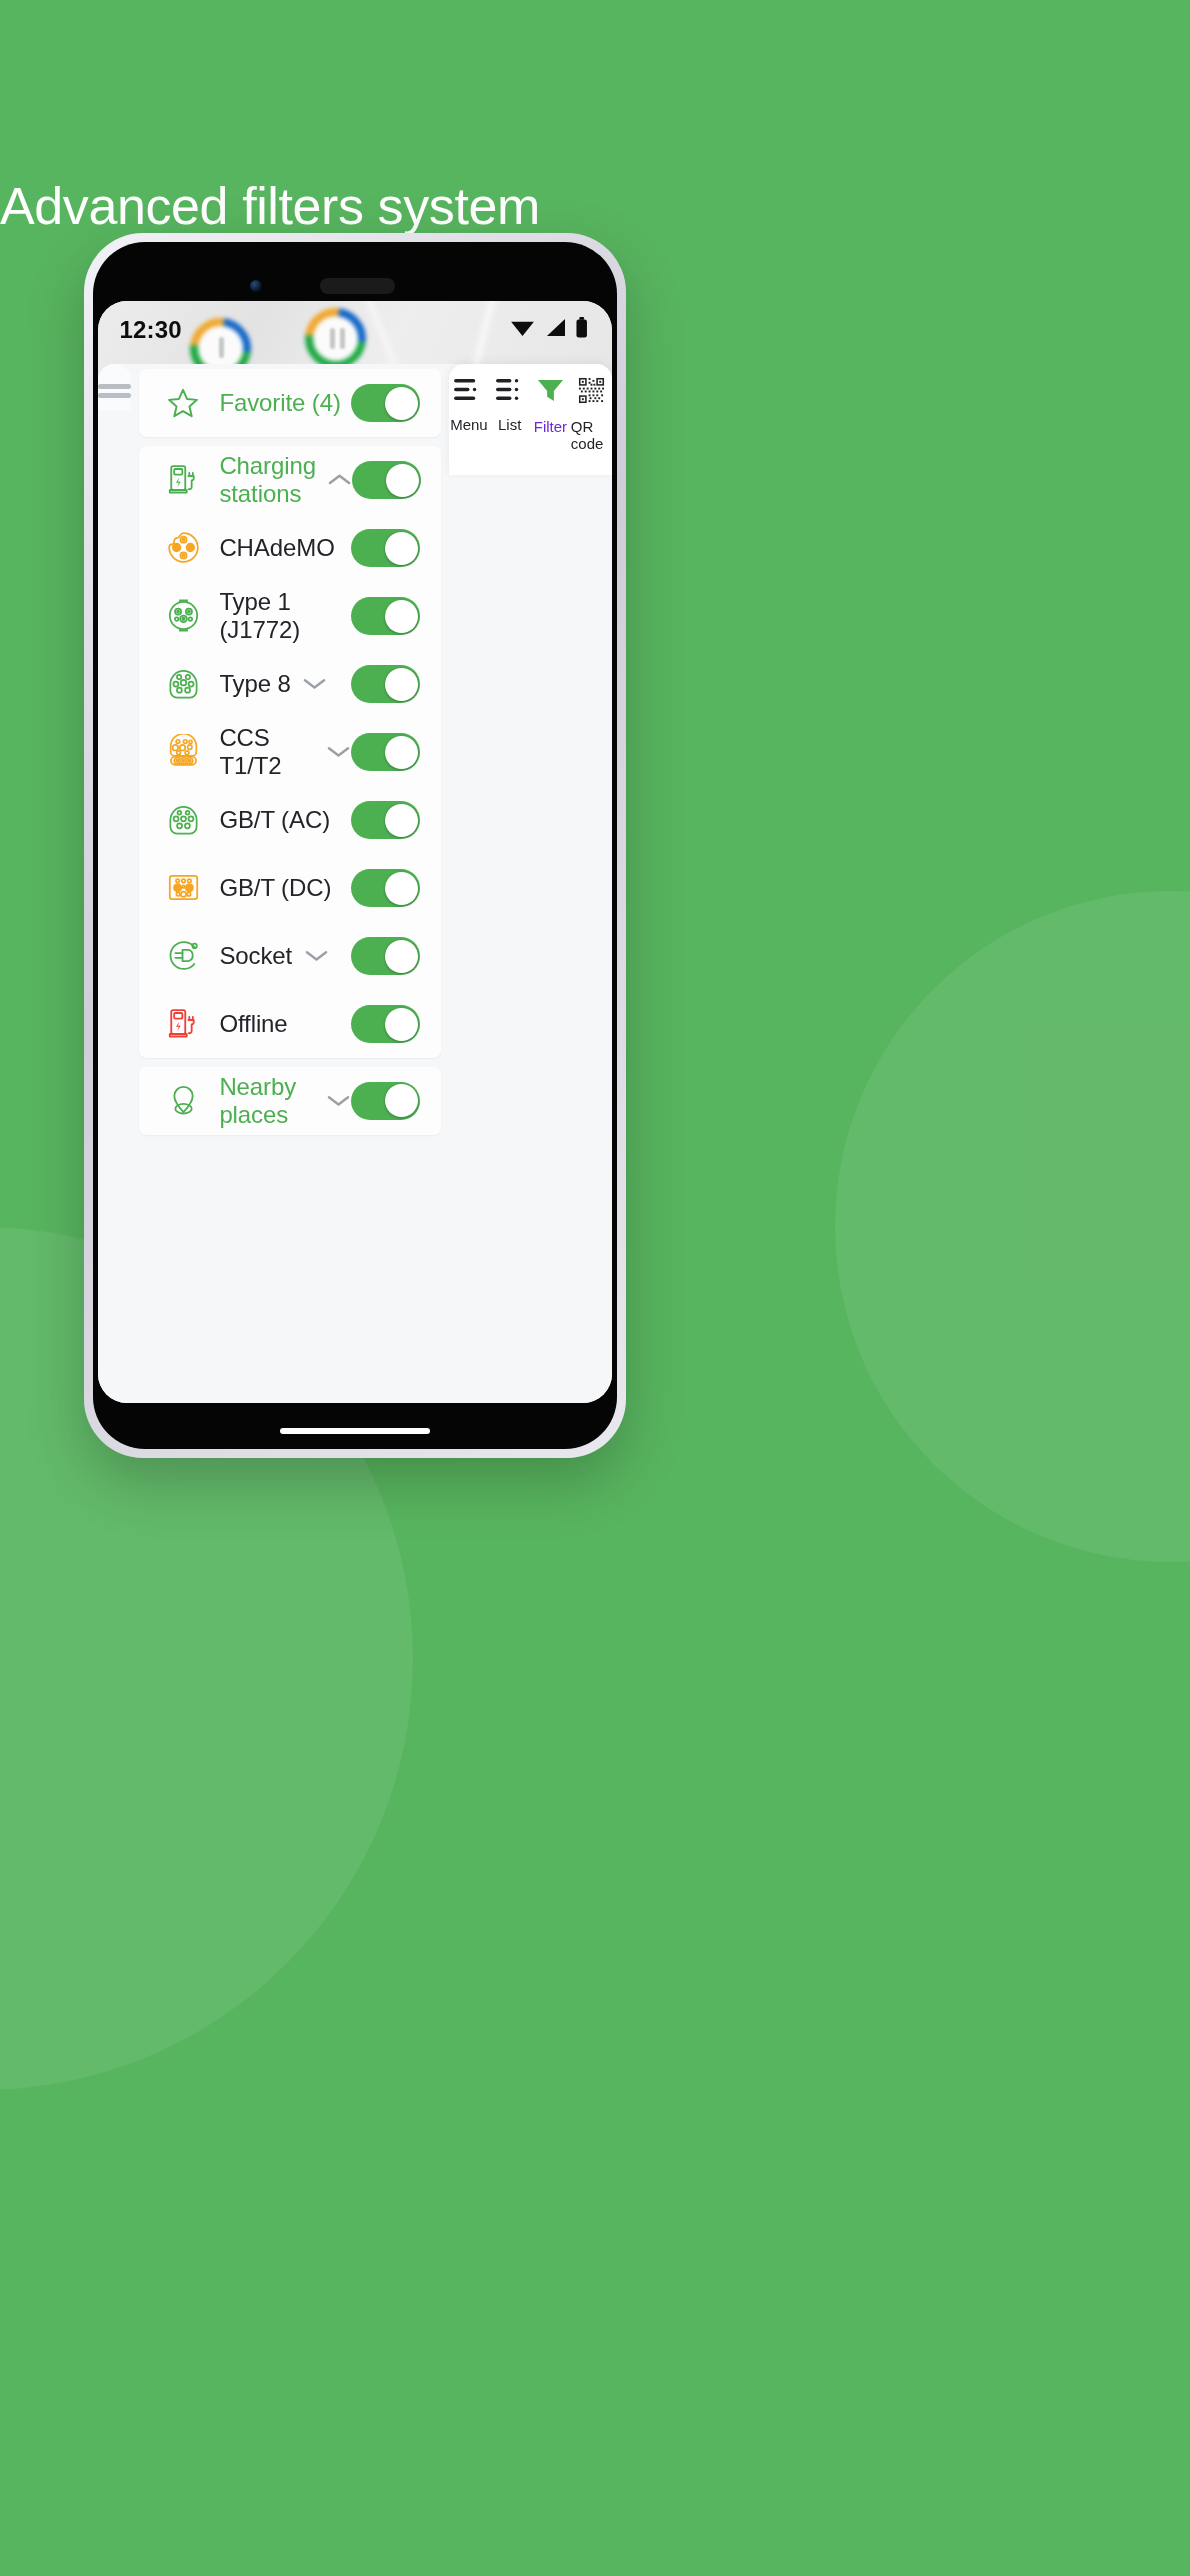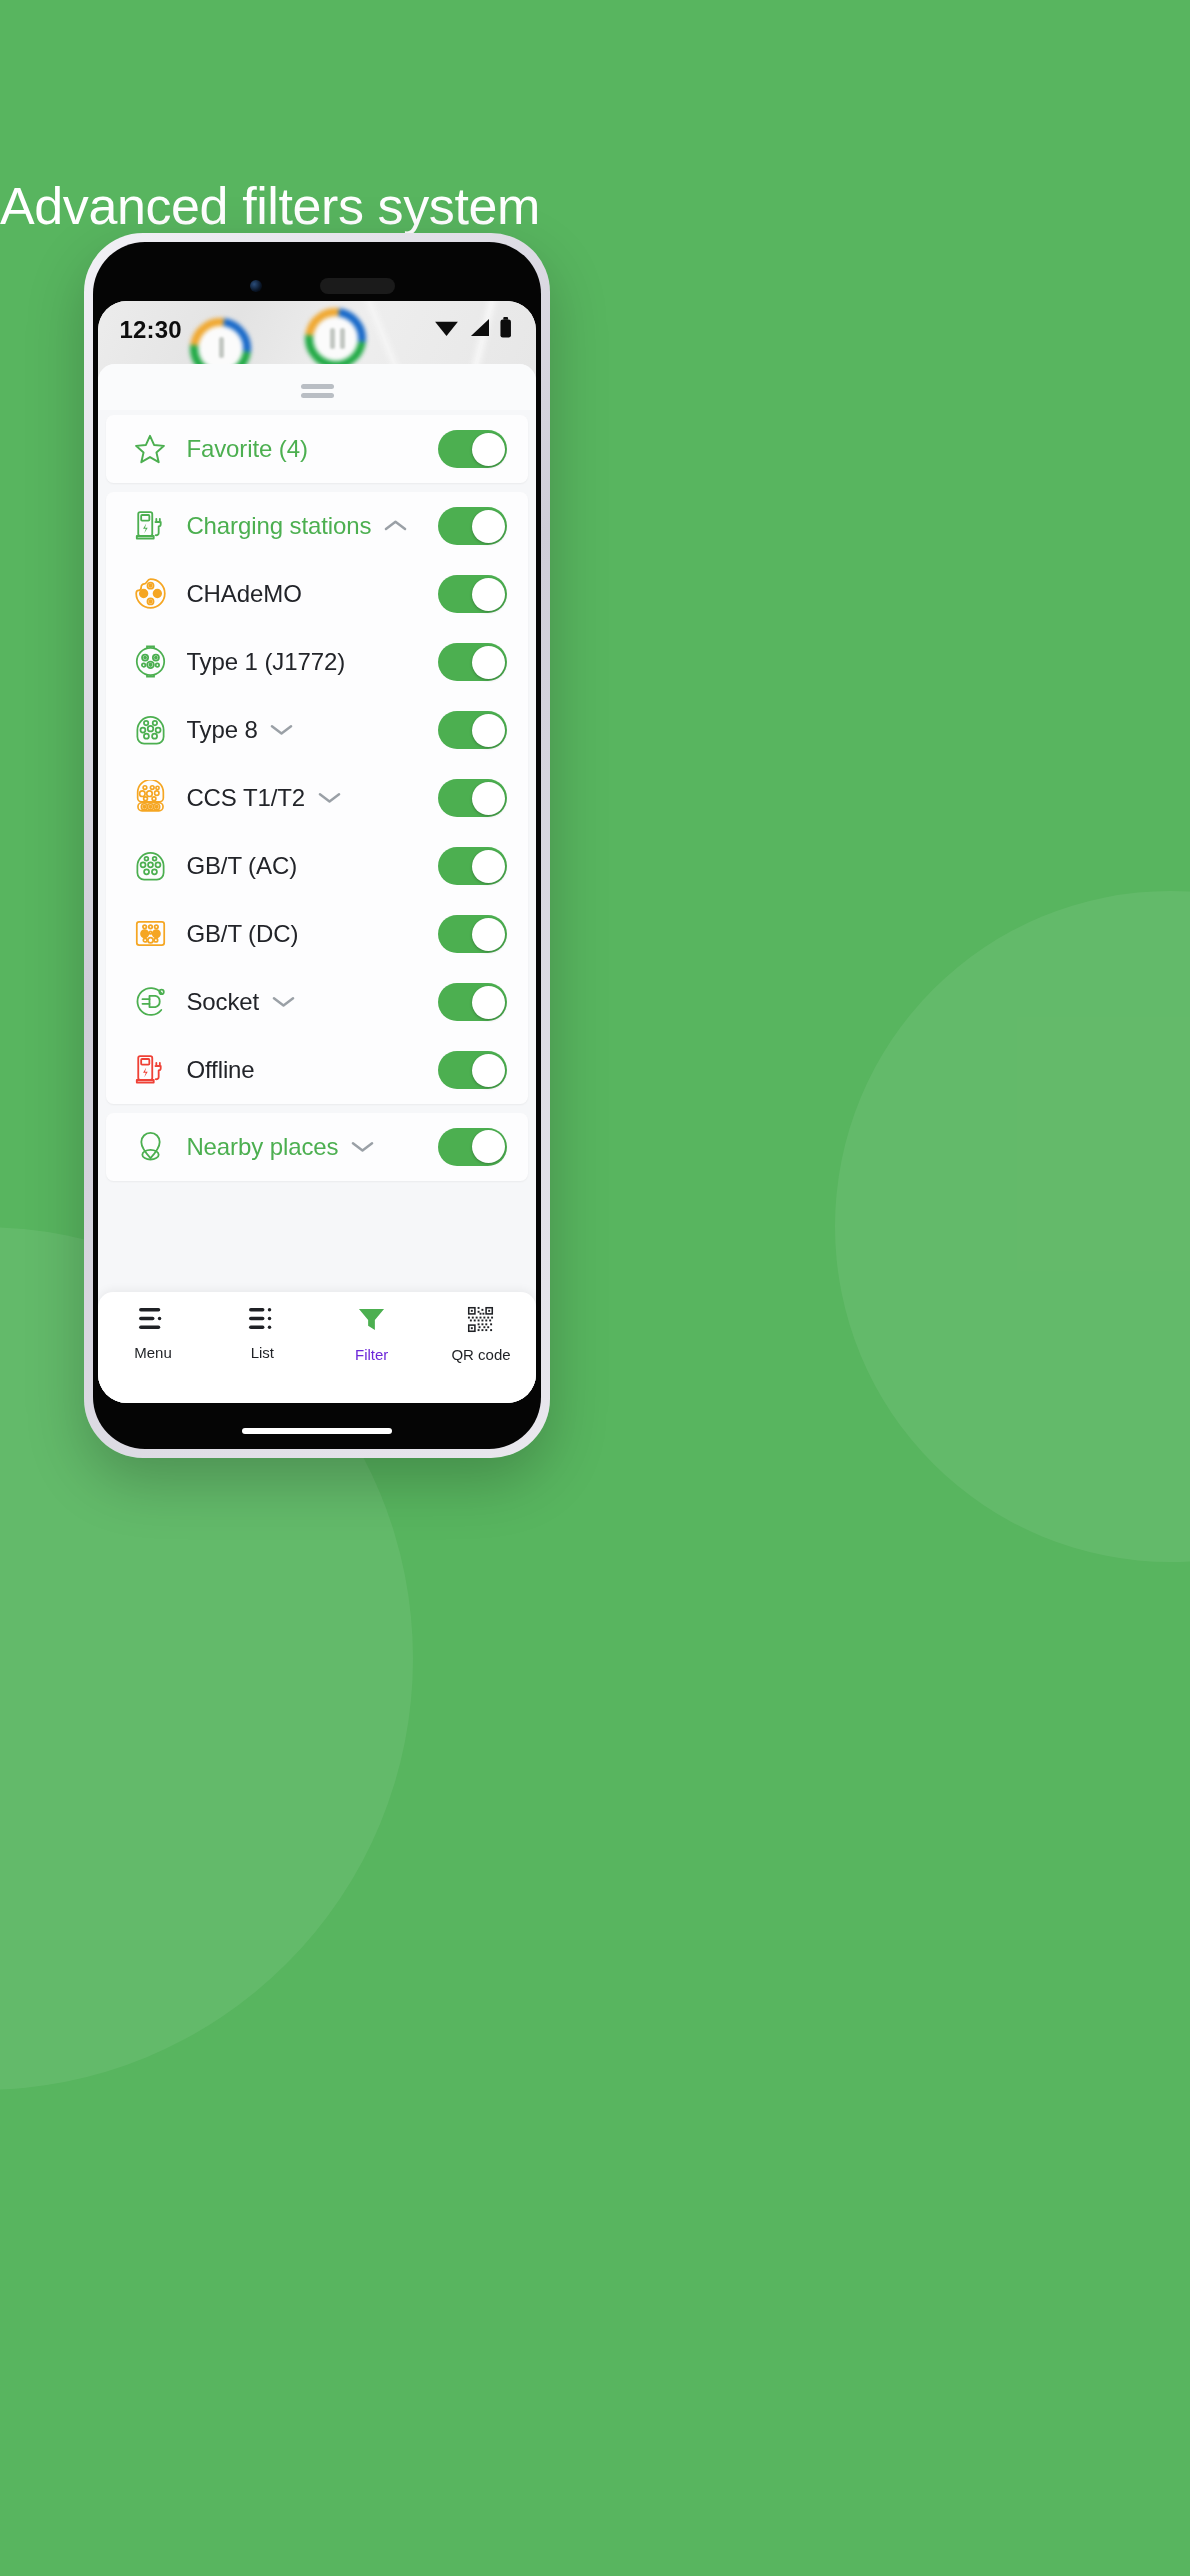--- a/index.html
+++ b/index.html
@@ -32,21 +32,21 @@
     font-weight: 400;
     letter-spacing: -0.4px;
     line-height: 1.1;
   }
 
   
   .phone {
     position: absolute;
     left: 84px;
     top: 233px;
-    width: 466px;
+    width: 542px;
     height: 1225px;
     border-radius: 59px;
     background: linear-gradient(135deg, #f2f1f6 0%, #cfcdd8 45%, #e9e8ee 100%);
     padding: 8.6px;
     box-shadow: 0 23px 58px rgba(0,0,0,0.22);
   }
   .phone-screen {
     position: relative;
     width: 100%;
     height: 100%;
@@ -163,21 +163,21 @@
   .sheet {
     position: absolute;
     left: 0; right: 0;
     top: 63px;
     bottom: 0;
     background: #f6f7f9;
     border-top-left-radius: 17px;
     border-top-right-radius: 17px;
     z-index: 6;
     display: flex;
-    flex-direction: column;
+    flex-direction: row;
   }
   .sheet-grip-wrap {
     height: 46px;
     display: flex;
     align-items: center;
     justify-content: center;
     flex: 0 0 auto;
     background: #fafbfc;
     border-top-left-radius: 17px;
     border-top-right-radius: 17px;

